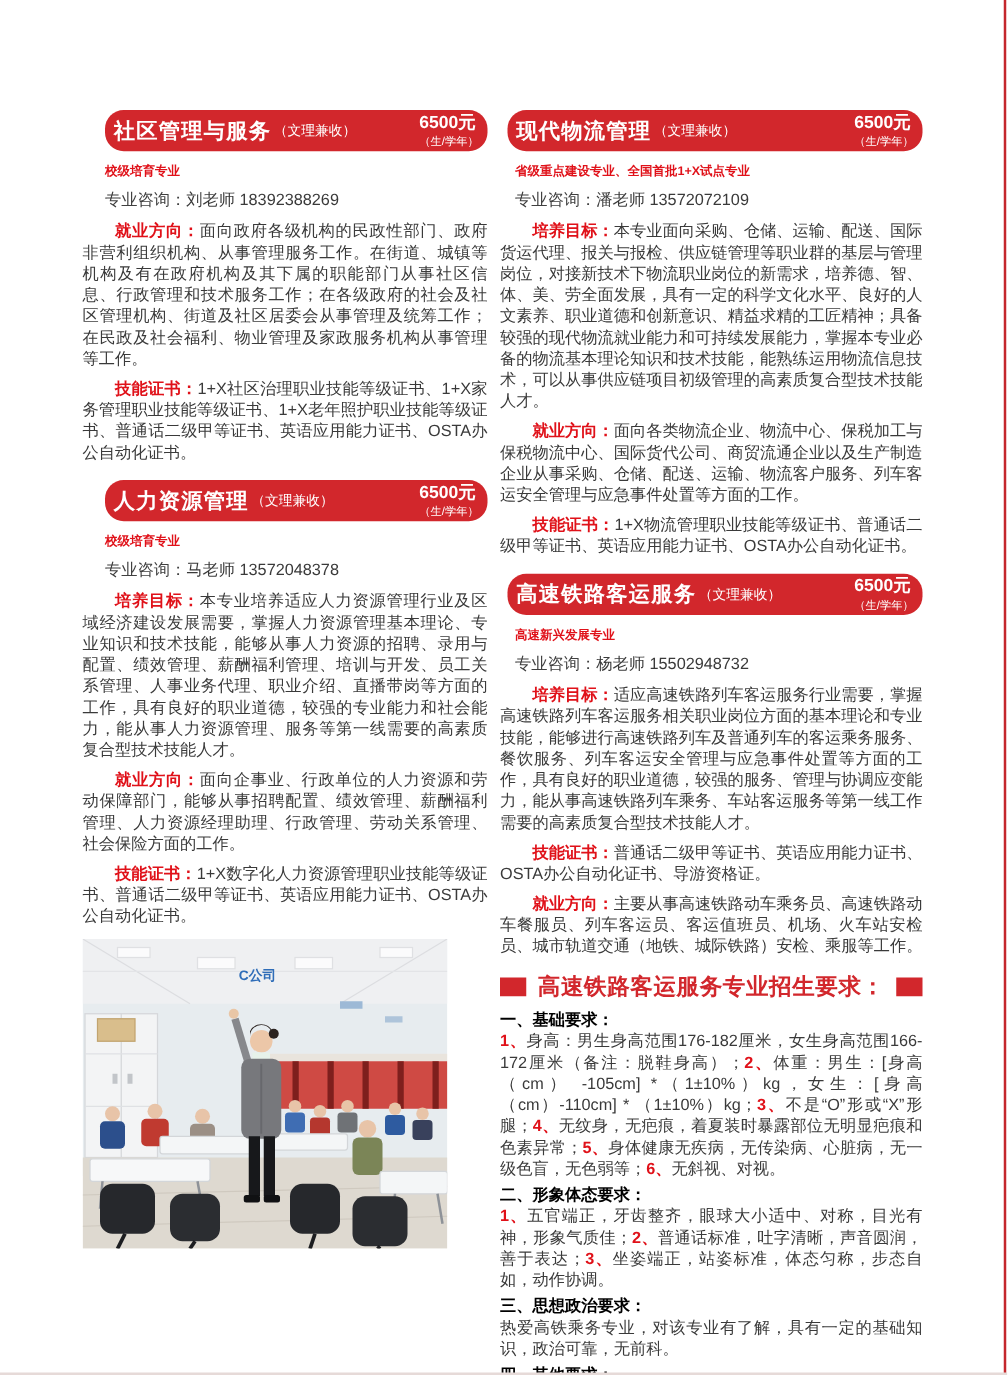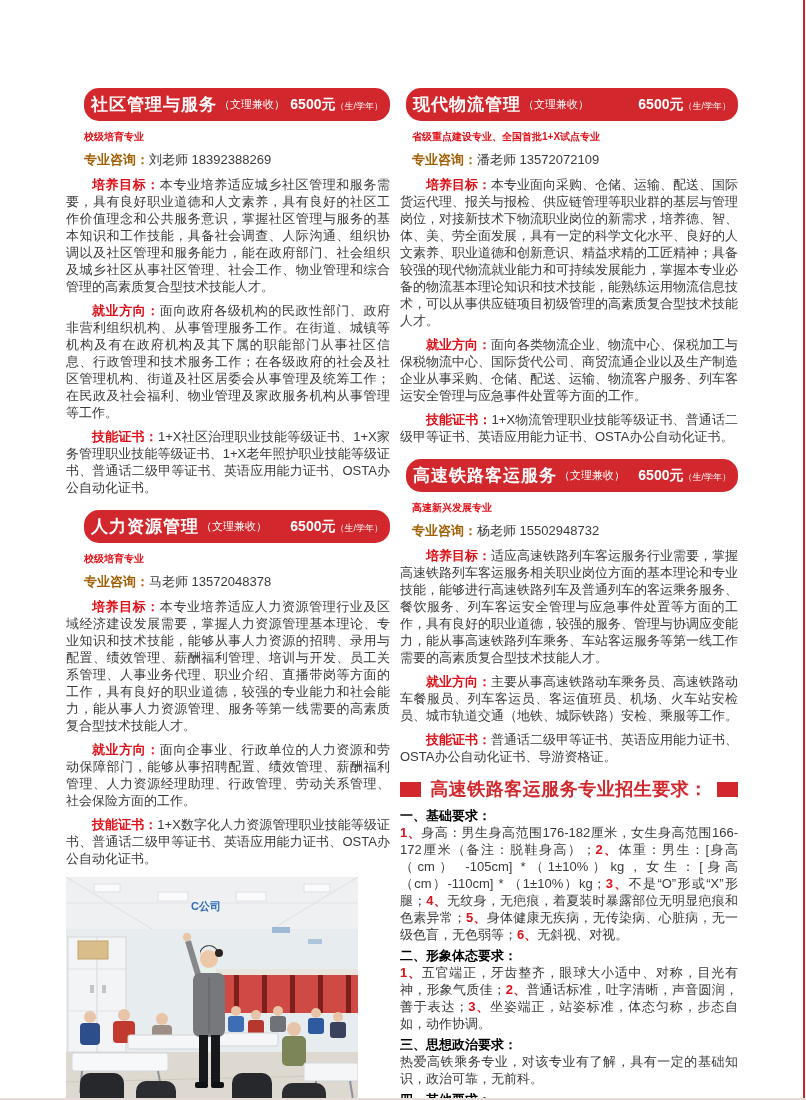--- a/index.html
+++ b/index.html
@@ -11,31 +11,31 @@
   .col{position:absolute;top:88px;}
   .col-left{left:66px;width:324px;}
   .col-right{left:400px;width:338px;}
 
   
   .prog-bar{background:#d2272c;color:#fff;height:33px;display:flex;align-items:center;padding:0 7px;border-radius:15px;}
   .col-left .prog-bar{margin-left:18px;}
   .col-right .prog-bar{margin-left:6px;}
   .prog-title{font-size:17px;font-weight:bold;letter-spacing:1px;white-space:nowrap;}
   .prog-sub{font-size:11px;margin-left:2px;white-space:nowrap;}
-  .prog-price-wrap{margin-left:auto;display:flex;align-items:baseline;white-space:nowrap;}
+  .prog-price-wrap{margin-left:auto;display:flex;align-items:baseline;white-space:nowrap;flex-direction:column;}
   .prog-price{font-size:14px;font-weight:bold;}
   .prog-unit{font-size:9px;}
 
   .badge{color:#e01119;font-weight:bold;font-size:10px;margin-top:9px;}
   .col-left .badge{margin-left:18px;}
   .col-right .badge{margin-left:12px;}
   .consult{font-size:13px;color:#3a3a3a;margin-top:7px;}
   .col-left .consult{margin-left:18px;}
   .col-right .consult{margin-left:12px;}
-  .consult-label{color:#a16207;font-weight:bold;}
+  .consult-label{color:#404040;font-weight:normal;}
 
   .para{font-size:13px;line-height:17px;color:#3a3a3a;text-align:justify;
         text-indent:26px;margin:7px 0 0 0;}
   .plabel{color:#e01119;font-weight:bold;}
 
   .prog + .prog{margin-top:14px;}
 
   .photo-wrap{margin-top:10px;width:292px;height:248px;overflow:hidden;}
 
   
@@ -61,21 +61,20 @@
         <span class="prog-sub">（文理兼收）</span>
         <span class="prog-price-wrap">
           <span class="prog-price">6500元</span>
           <span class="prog-unit">（生/学年）</span>
         </span>
       </div>
       <div class="badge">校级培育专业</div>
       <div class="consult">
         <span class="consult-label">专业咨询：</span><span>刘老师 18392388269</span>
       </div>
-      <p class="para"><span class="plabel">培养目标：</span><span>本专业培养适应城乡社区管理和服务需要，具有良好职业道德和人文素养，具有良好的社区工作价值理念和公共服务意识，掌握社区管理与服务的基本知识和工作技能，具备社会调查、人际沟通、组织协调以及社区管理和服务能力，能在政府部门、社会组织及城乡社区从事社区管理、社会工作、物业管理和综合管理的高素质复合型技术技能人才。</span></p>
       <p class="para"><span class="plabel">就业方向：</span><span>面向政府各级机构的民政性部门、政府非营利组织机构、从事管理服务工作。在街道、城镇等机构及有在政府机构及其下属的职能部门从事社区信息、行政管理和技术服务工作；在各级政府的社会及社区管理机构、街道及社区居委会从事管理及统筹工作；在民政及社会福利、物业管理及家政服务机构从事管理等工作。</span></p>
       <p class="para"><span class="plabel">技能证书：</span><span>1+X社区治理职业技能等级证书、1+X家务管理职业技能等级证书、1+X老年照护职业技能等级证书、普通话二级甲等证书、英语应用能力证书、OSTA办公自动化证书。</span></p>
     </div>
 
     <div class="prog">
       <div class="prog-bar">
         <span class="prog-title">人力资源管理</span>
         <span class="prog-sub">（文理兼收）</span>
         <span class="prog-price-wrap">
           <span class="prog-price">6500元</span>
@@ -240,22 +239,22 @@
         <span class="prog-price-wrap">
           <span class="prog-price">6500元</span>
           <span class="prog-unit">（生/学年）</span>
         </span>
       </div>
       <div class="badge">高速新兴发展专业</div>
       <div class="consult">
         <span class="consult-label">专业咨询：</span><span>杨老师 15502948732</span>
       </div>
       <p class="para"><span class="plabel">培养目标：</span><span>适应高速铁路列车客运服务行业需要，掌握高速铁路列车客运服务相关职业岗位方面的基本理论和专业技能，能够进行高速铁路列车及普通列车的客运乘务服务、餐饮服务、列车客运安全管理与应急事件处置等方面的工作，具有良好的职业道德，较强的服务、管理与协调应变能力，能从事高速铁路列车乘务、车站客运服务等第一线工作需要的高素质复合型技术技能人才。</span></p>
+      <p class="para"><span class="plabel">技能证书：</span><span>普通话二级甲等证书、英语应用能力证书、OSTA办公自动化证书、导游资格证。</span></p>
       <p class="para"><span class="plabel">就业方向：</span><span>主要从事高速铁路动车乘务员、高速铁路动车餐服员、列车客运员、客运值班员、机场、火车站安检员、城市轨道交通（地铁、城际铁路）安检、乘服等工作。</span></p>
-      <p class="para"><span class="plabel">技能证书：</span><span>普通话二级甲等证书、英语应用能力证书、OSTA办公自动化证书、导游资格证。</span></p>
     </div>
 
     <div class="req">
       <div class="req-heading">
         <span class="req-flag"></span>
         <span class="req-heading-text">高速铁路客运服务专业招生要求：</span>
         <span class="req-flag"></span>
       </div>
 
       <div class="req-group">

